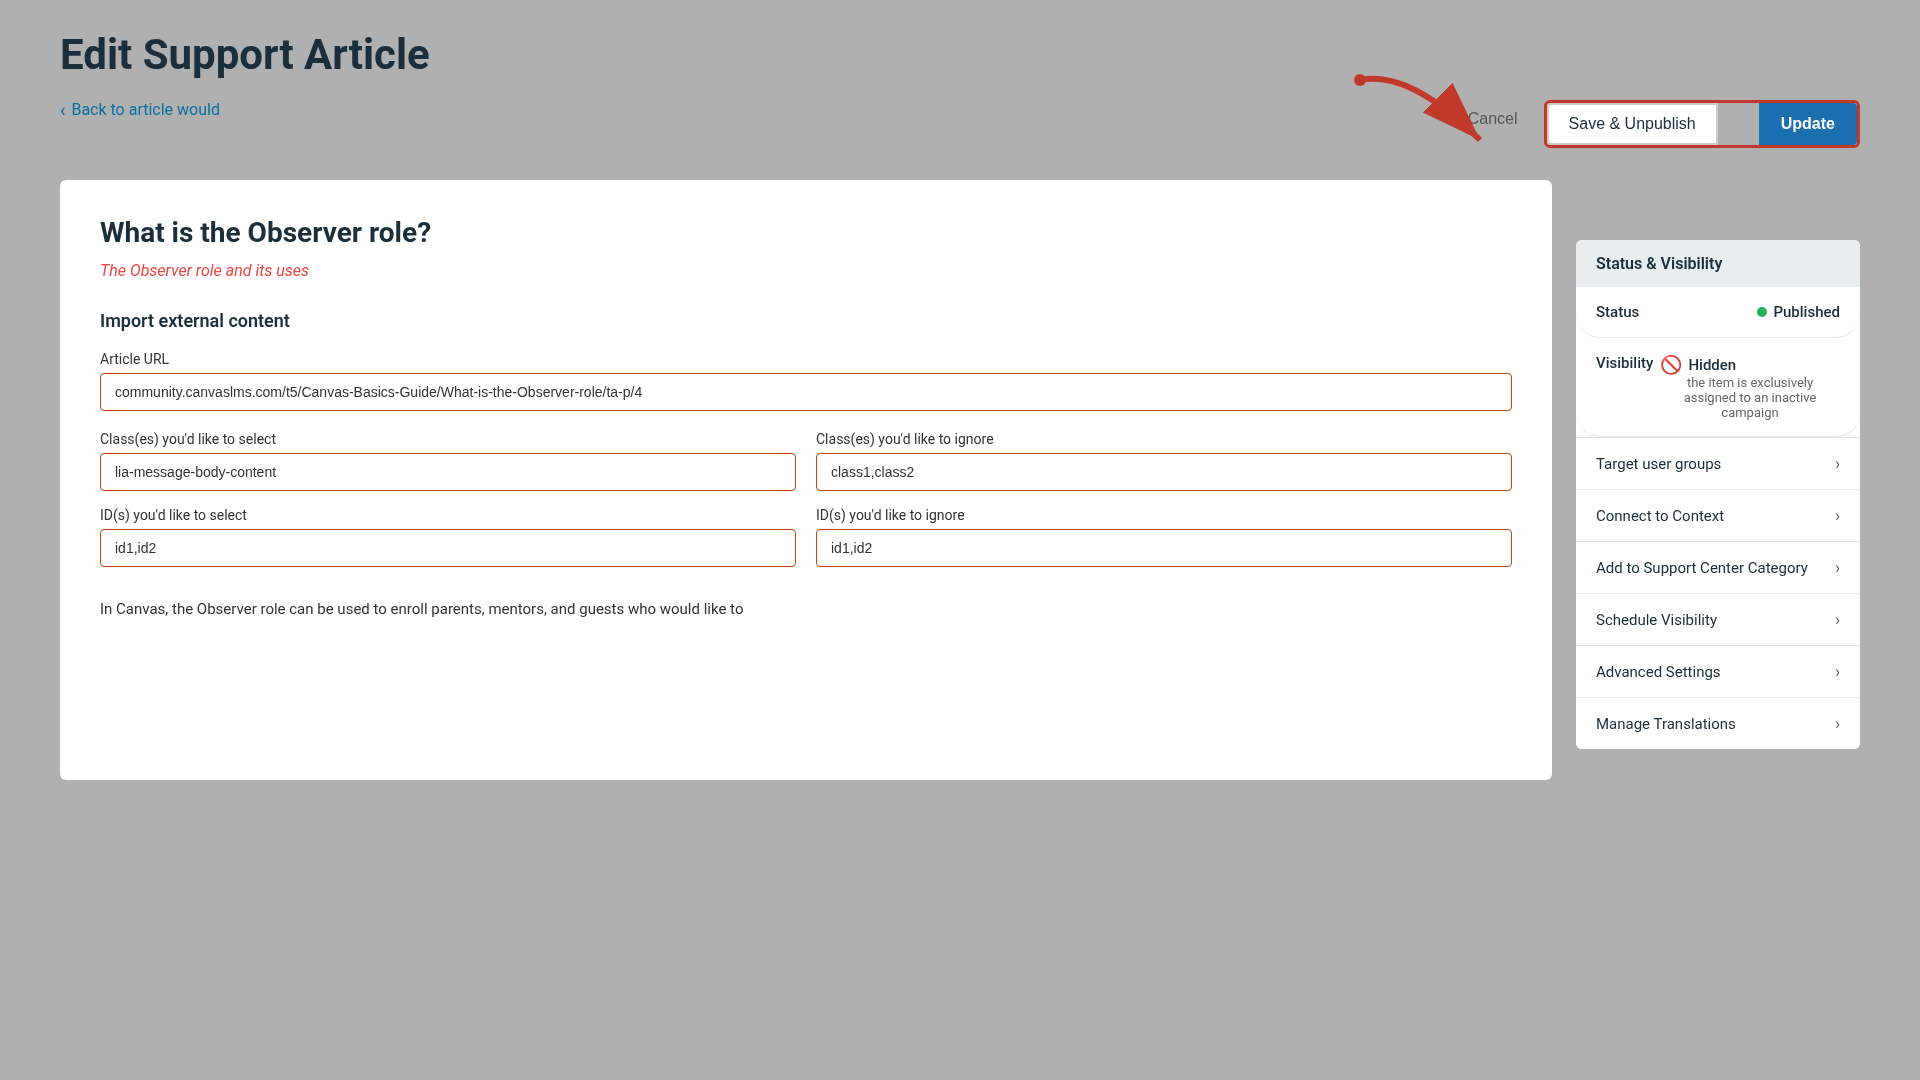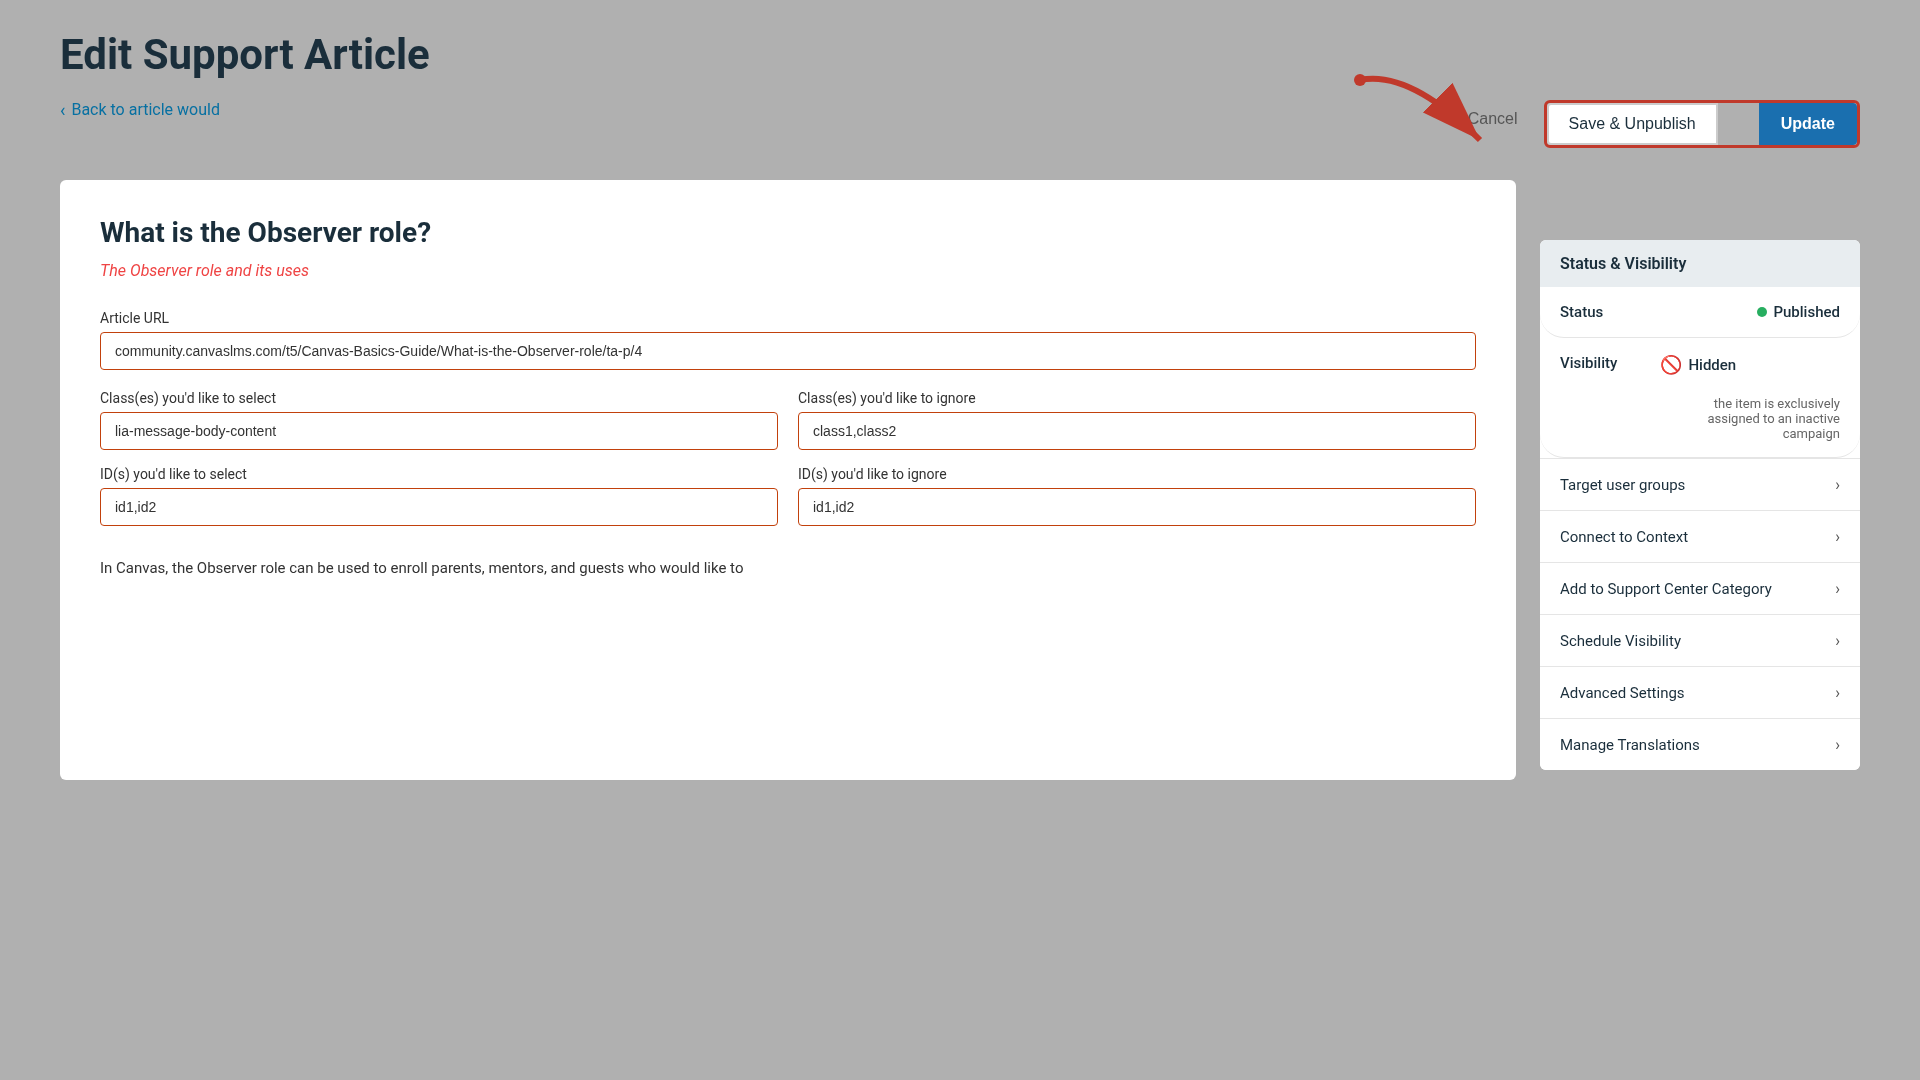--- a/index.html
+++ b/index.html
@@ -151,21 +151,21 @@
     }
 
     .article-body {
       font-size: 15px;
       color: #333;
       line-height: 1.6;
       margin-top: 30px;
     }
 
     .sidebar {
-      width: 320px;
+      width: 284px;
       flex-shrink: 0;
     }
 
     .sidebar-card {
       background: white;
       border-radius: 6px;
       overflow: hidden;
       margin-top: 60px;
     }
 
@@ -210,22 +210,22 @@
     }
 
     .hidden-icon {
       font-size: 18px;
       color: #888;
     }
 
     .visibility-info {
       font-size: 13px;
       color: #666;
-      margin-top: 21px;
-      text-align: right;
+      margin-top: 0;
+      text-align: center;
       max-width: 180px;
     }
 
     .sidebar-accordion-item {
       display: flex;
       justify-content: space-between;
       align-items: center;
       padding: 16px 20px;
       border-top: 1px solid #e5e5e5;
       cursor: pointer;
@@ -274,20 +274,21 @@
 </div>
 
 <div class="main-layout">
 
   <div class="content-area">
 
     <h2 class="article-title">What is the Observer role?</h2>
     <p class="article-subtitle">The Observer role and its uses</p>
 
     <div class="import-section">
+      <h3 class="section-heading">Import external content</h3>
 
       <div class="form-group">
         <label class="form-label">Article URL</label>
         <input class="form-input" type="text" value="community.canvaslms.com/t5/Canvas-Basics-Guide/What-is-the-Observer-role/ta-p/4" style="">
       </div>
 
       <div class="form-row">
         <div class="form-col">
           <label class="form-label">Class(es) you'd like to select</label>
           <input class="form-input" type="text" value="lia-message-body-content" style="">

